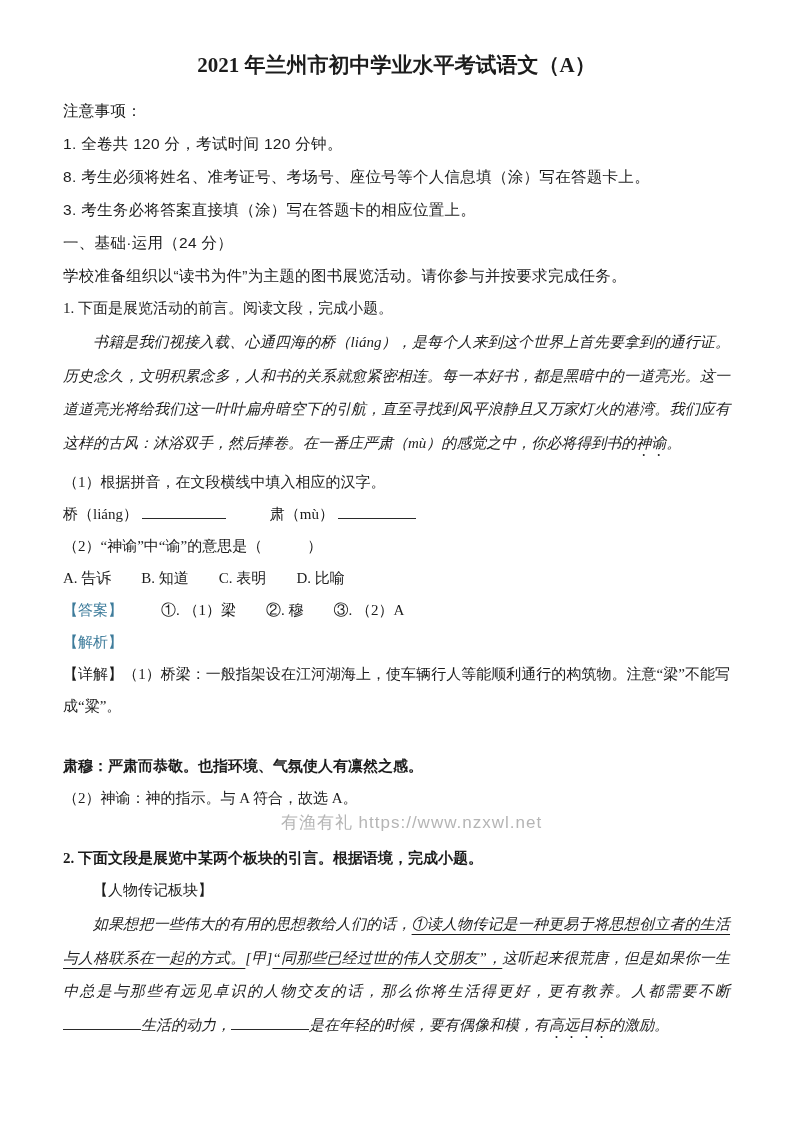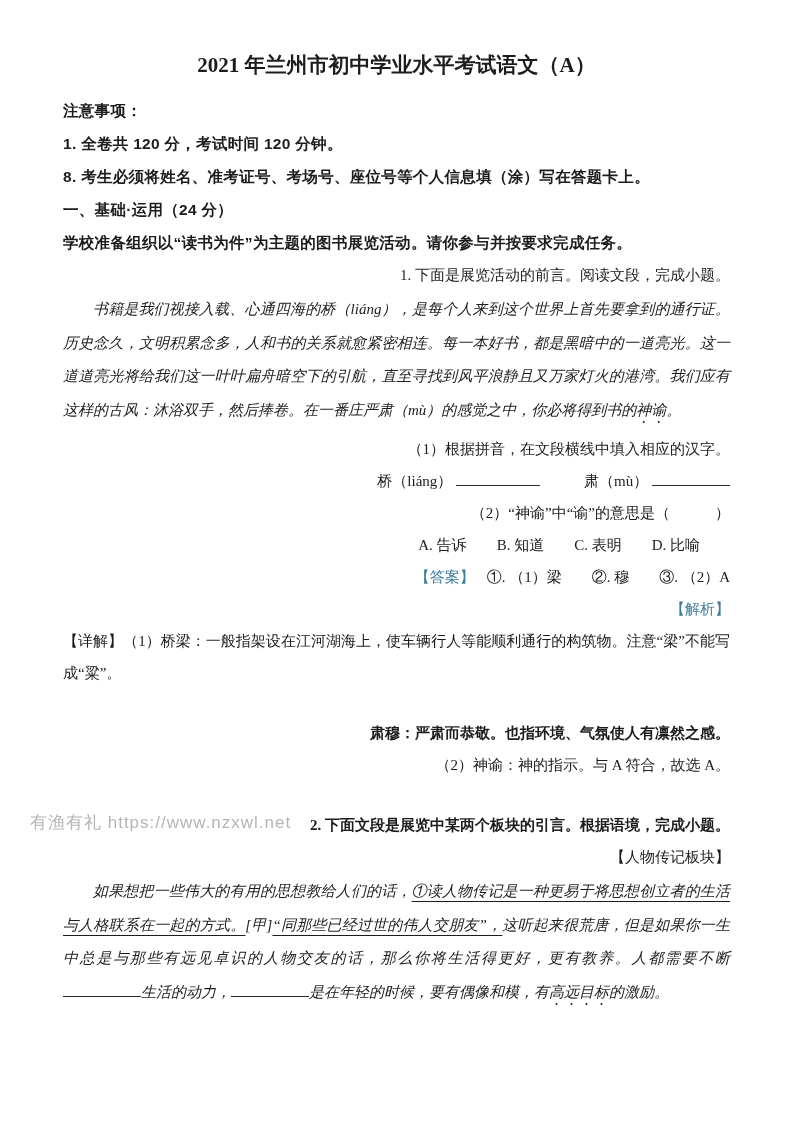--- a/index.html
+++ b/index.html
@@ -18,29 +18,28 @@
   }
   .title {
     font-family: "Liberation Serif", serif;
     font-size: 21px; font-weight: 700;
     text-align: center;
     line-height: 30px;
     margin: 0 0 14px 0;
   }
   .bold-line {
     font-family: "Liberation Sans", sans-serif;
-    font-weight: 700;
+    font-weight: 400;
     font-size: 15.5px;
     line-height: 33px;
     letter-spacing: 0.3px;
   }
   .body-line {
     font-size: 15px;
     line-height: 32px;
-    text-align: right;
   }
   .passage {
     font-size: 15px;
     font-style: italic;
     line-height: 33.5px;
     text-align: justify;
     text-indent: 2em;
     margin: 2px 0 6px 0;
   }
   .indent { text-indent: 2em; }
@@ -59,44 +58,45 @@
   .blank {
     display: inline-block;
     width: 84px; height: 15px;
     border-bottom: 1px solid #2a2a2a;
     vertical-align: baseline;
   }
   .blank.small { width: 78px; }
   .group-gap { display: inline-block; width: 44px; }
   .opt { margin-right: 30px; margin-top: 32px; }
   .blue-label { color: #3e7c9b; }
-  .answer-text { margin-left: 12px; }
+  .answer-text { margin-left: 38px; }
   .gap-top-28 { margin-top: 28px; font-weight: bold; }
   .footer {
     position: absolute;
     left: 0; right: 0;
     bottom: 32px;
-    text-align: left;
+    text-align: center;
     font-family: "Liberation Sans", sans-serif;
     font-size: 17px;
     color: #b5b5b5;
     letter-spacing: 1px;
     margin-left: 30px;
   }
 </style>
 </head>
 <body>
 
 <div class="page">
 
   <h1 class="title">2021 年兰州市初中学业水平考试语文（A）</h1>
 
   <div class="bold-line">注意事项：</div>
   <div class="bold-line">1. 全卷共 120 分，考试时间 120 分钟。</div>
   <div class="bold-line">8. 考生必须将姓名、准考证号、考场号、座位号等个人信息填（涂）写在答题卡上。</div>
+  <div class="bold-line">3. 考生务必将答案直接填（涂）写在答题卡的相应位置上。</div>
 
   <div class="bold-line">一、基础·运用（24 分）</div>
   <div class="bold-line">学校准备组织以“读书为件”为主题的图书展览活动。请你参与并按要求完成任务。</div>
 
   <div class="body-line">1. 下面是展览活动的前言。阅读文段，完成小题。</div>
 
   <div class="passage"><span>书籍是我们视接入载、心通四海的桥（liáng），是每个人来到这个世界上首先要拿到的通行证。历史念久，文明积累念多，人和书的关系就愈紧密相连。每一本好书，都是黑暗中的一道亮光。这一道道亮光将给我们这一叶叶扁舟暗空下的引航，直至寻找到风平浪静且又万家灯火的港湾。我们应有这样的古风：沐浴双手，然后捧卷。在一番庄严肃（mù）的感觉之中，你必将得到书的</span><span class="em-dots">神谕</span><span>。</span></div>
 
   <div class="body-line">（1）根据拼音，在文段横线中填入相应的汉字。</div>
 

